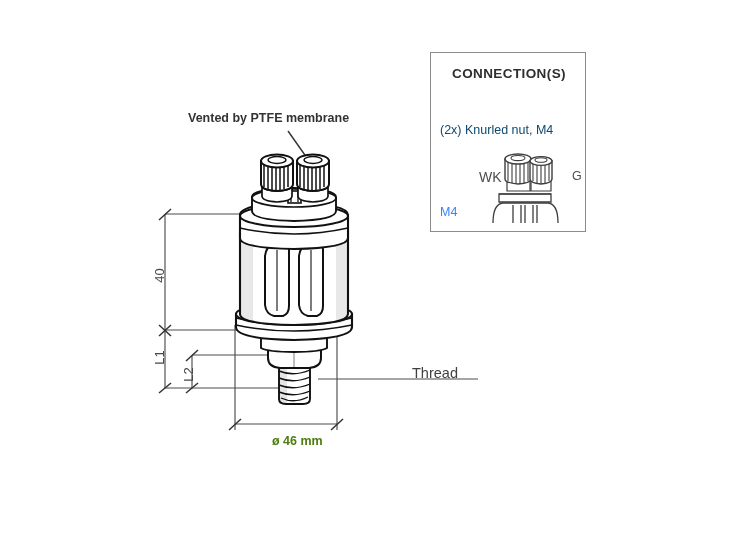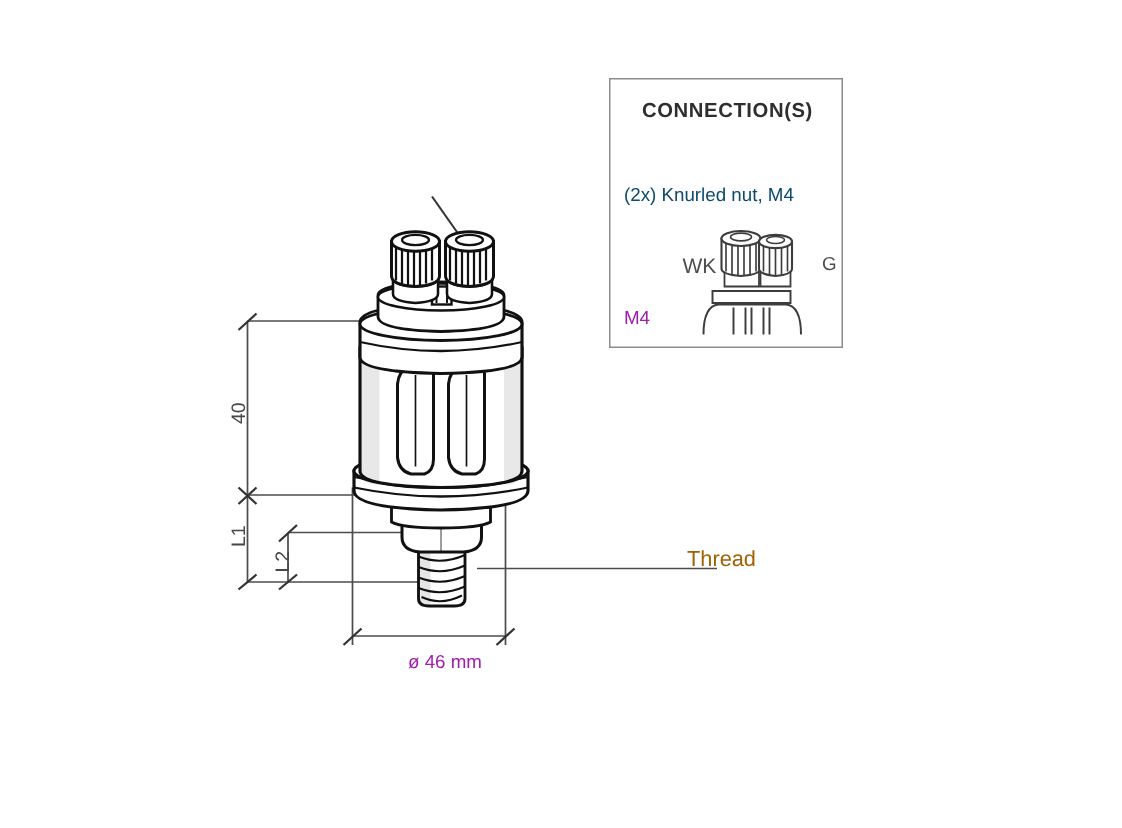--- a/index.html
+++ b/index.html
@@ -37,28 +37,28 @@
     left: 188px;
     top: 111px;
     font-size: 12.5px;
     font-weight: bold;
     color: #333333;
   }
   .lbl-thread {
     left: 412px;
     top: 365px;
     font-size: 14.5px;
-    color: #a16207;
-    margin-left: 46px;
+    color: #404040;
   }
   .lbl-diam {
     left: 272px;
     top: 434px;
     font-size: 12.5px;
-    color: #a21caf;
+    color: #4d7c0f;
+    font-weight: bold;
   }
   .lbl-rot {
     transform-origin: 50% 50%;
     transform: rotate(-90deg);
     font-size: 13px;
     color: #474747;
   }
   .lbl-40 {
     left: 139px;
     top: 268px;
@@ -72,21 +72,21 @@
     text-align: center;
   }
   .lbl-l2 {
     left: 168px;
     top: 367px;
     width: 40px;
     text-align: center;
   }
   .conn-box {
     position: absolute;
-    left: 406px;
+    left: 430px;
     top: 52px;
     width: 156px;
     height: 180px;
     border: 1.3px solid #8c8c8c;
     background: #ffffff;
     box-sizing: border-box;
   }
   .conn-title {
     position: absolute;
     left: 0;
@@ -117,21 +117,21 @@
     left: 141px;
     top: 116px;
     font-size: 12.5px;
     color: #4d4d4d;
   }
   .conn-m4 {
     position: absolute;
     left: 9px;
     top: 152px;
     font-size: 12.5px;
-    color: #a21caf;
+    color: #3b82f6;
   }
   .conn-svg {
     position: absolute;
     left: 0; top: 0;
     width: 156px;
     height: 180px;
   }
 </style>
 </head>
 <body>
@@ -276,20 +276,21 @@
           <line x1="320" y1="162" x2="320" y2="189"></line>
           <line x1="324" y1="163" x2="324" y2="187"></line>
         </g>
         <ellipse cx="313" cy="161" rx="16" ry="6.5" fill="#ffffff" stroke="#111111" stroke-width="2.0"></ellipse>
         <ellipse cx="313" cy="160" rx="9" ry="3.4" fill="#ffffff" stroke="#111111" stroke-width="1.5"></ellipse>
       </g>
 
     </g>
   </svg>
 
+  <div class="txt lbl-vented">Vented by PTFE membrane</div>
 
   <div class="txt lbl-thread">Thread</div>
 
   <div class="txt lbl-diam">ø 46 mm</div>
 
   <div class="txt lbl-rot lbl-40">40</div>
 
   <div class="txt lbl-rot lbl-l1">L1</div>
 
   <div class="txt lbl-rot lbl-l2">L2</div>

